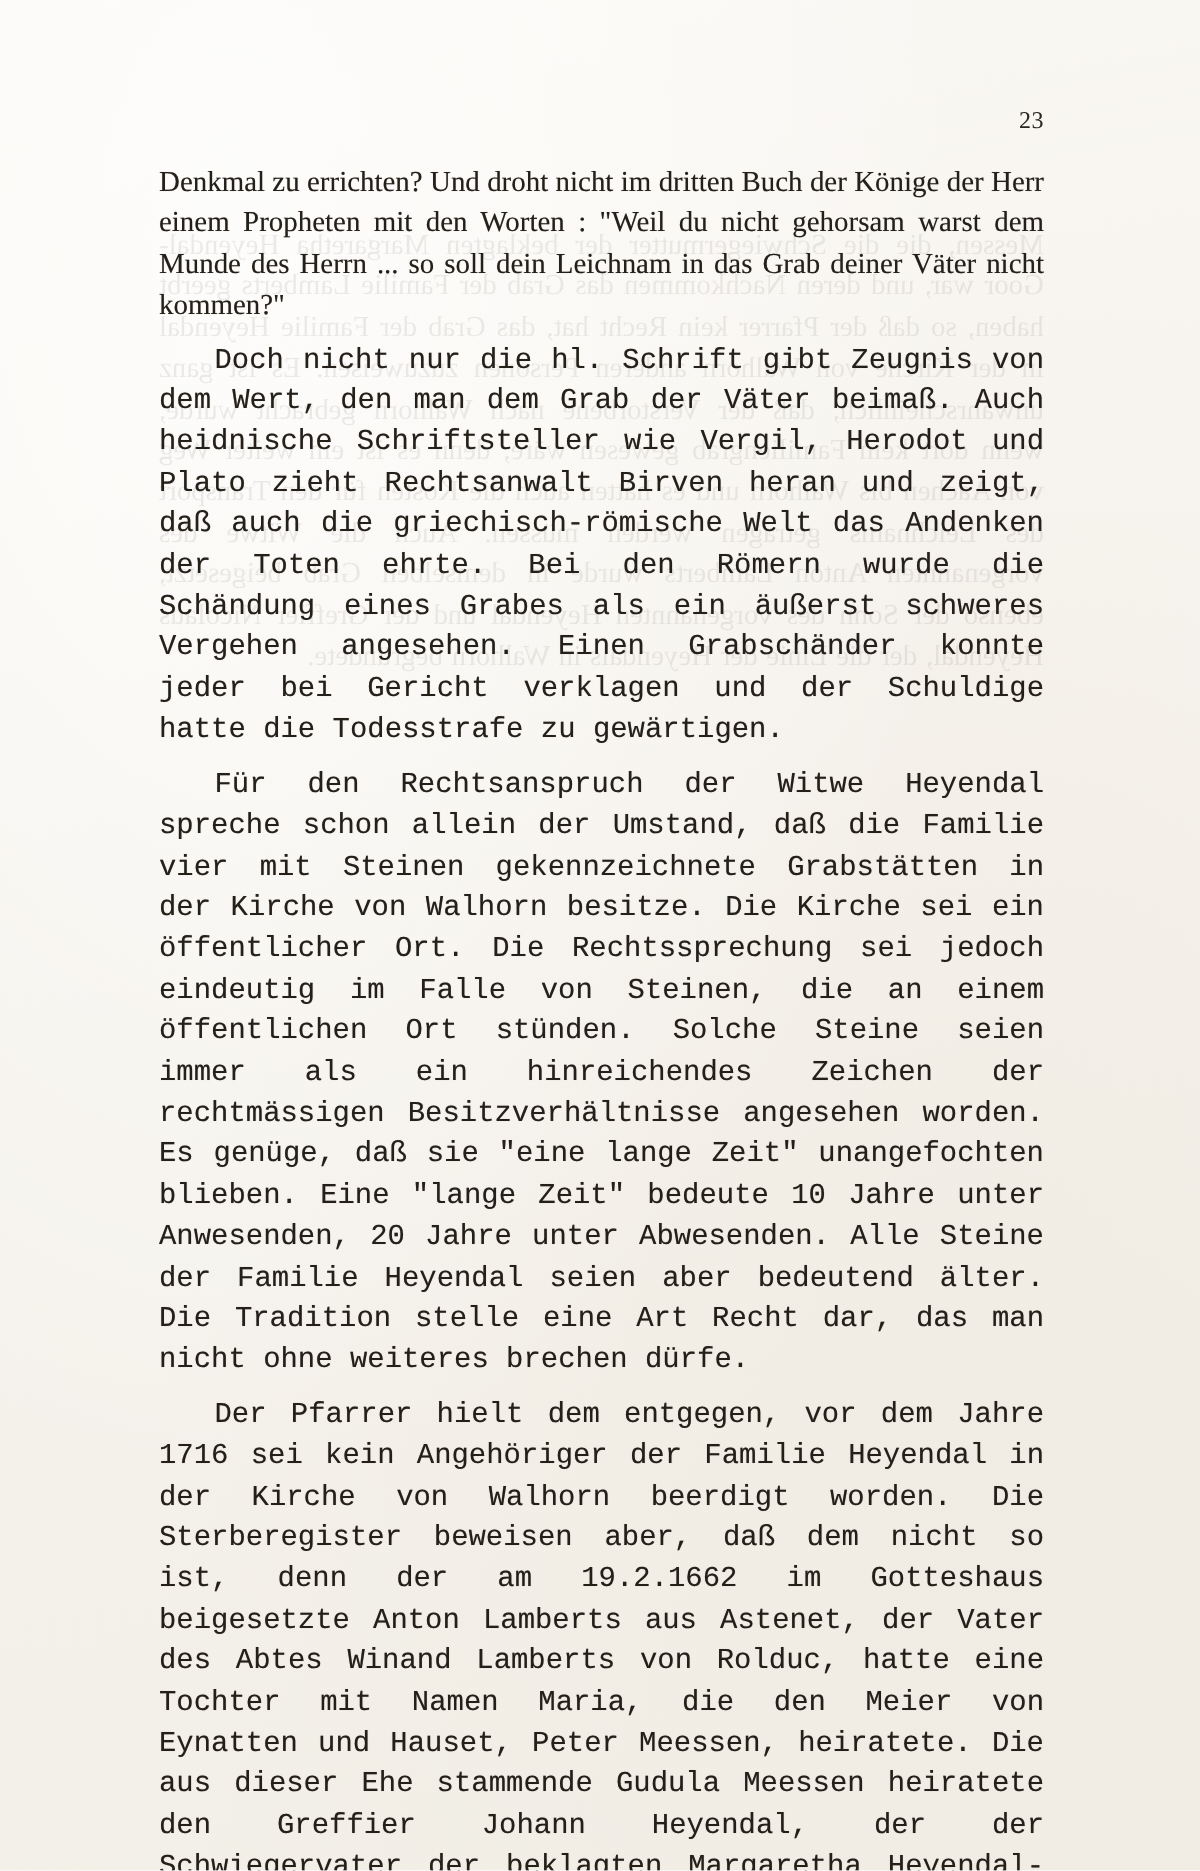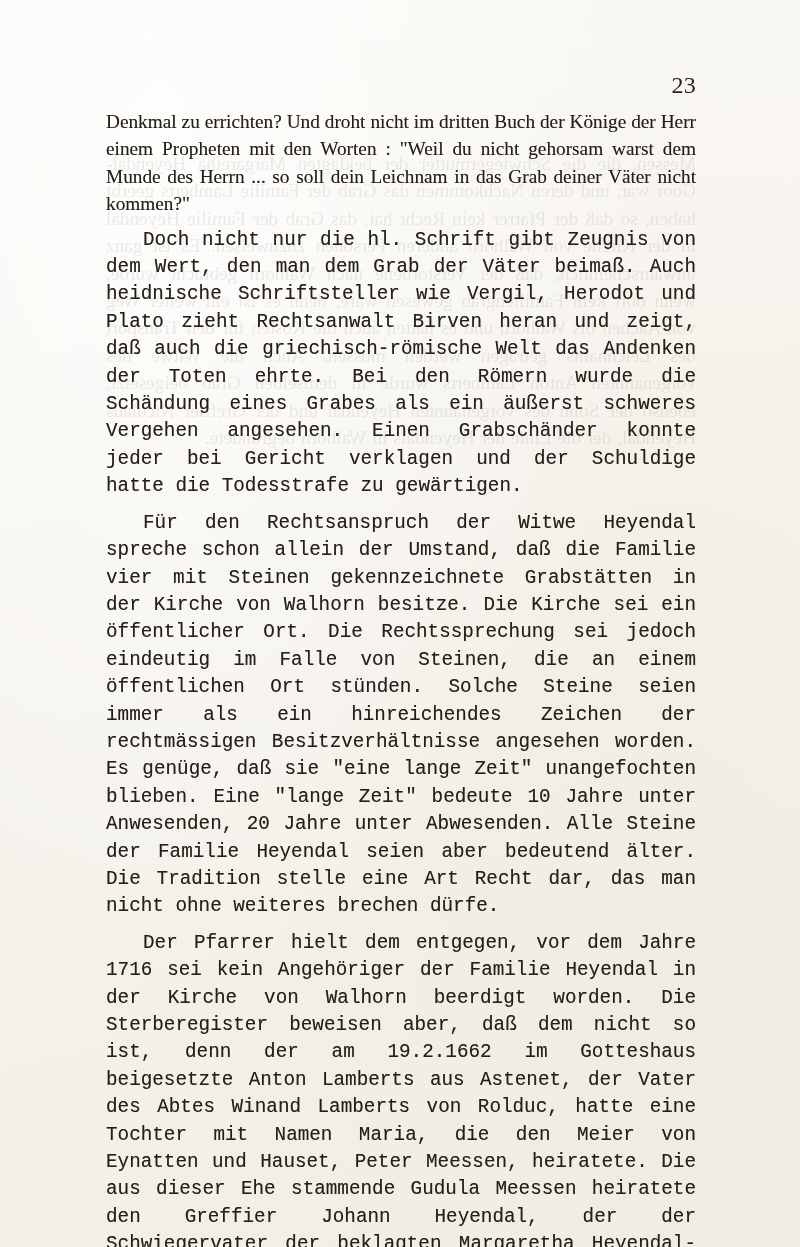--- a/index.html
+++ b/index.html
@@ -53,21 +53,21 @@
     pointer-events: none;
     user-select: none;
     word-spacing: 1px;
   }
 
   .page-number {
     position: absolute;
     top: 73px;
     right: 104px;
     z-index: 3;
-    font-size: 24px;
+    font-size: 16px;
     line-height: 1;
     color: #2a241d;
     letter-spacing: 0.3px;
   }
 
   .textblock {
     position: absolute;
     left: 106px;
     top: 108px;
     width: 590px;

